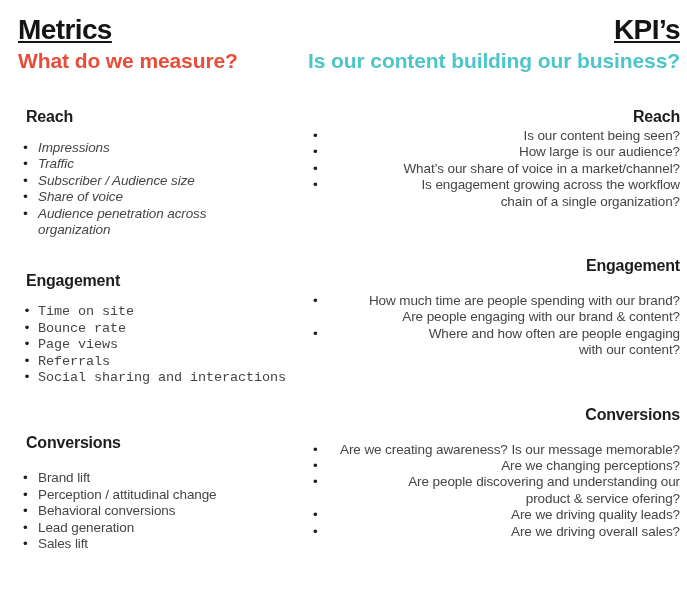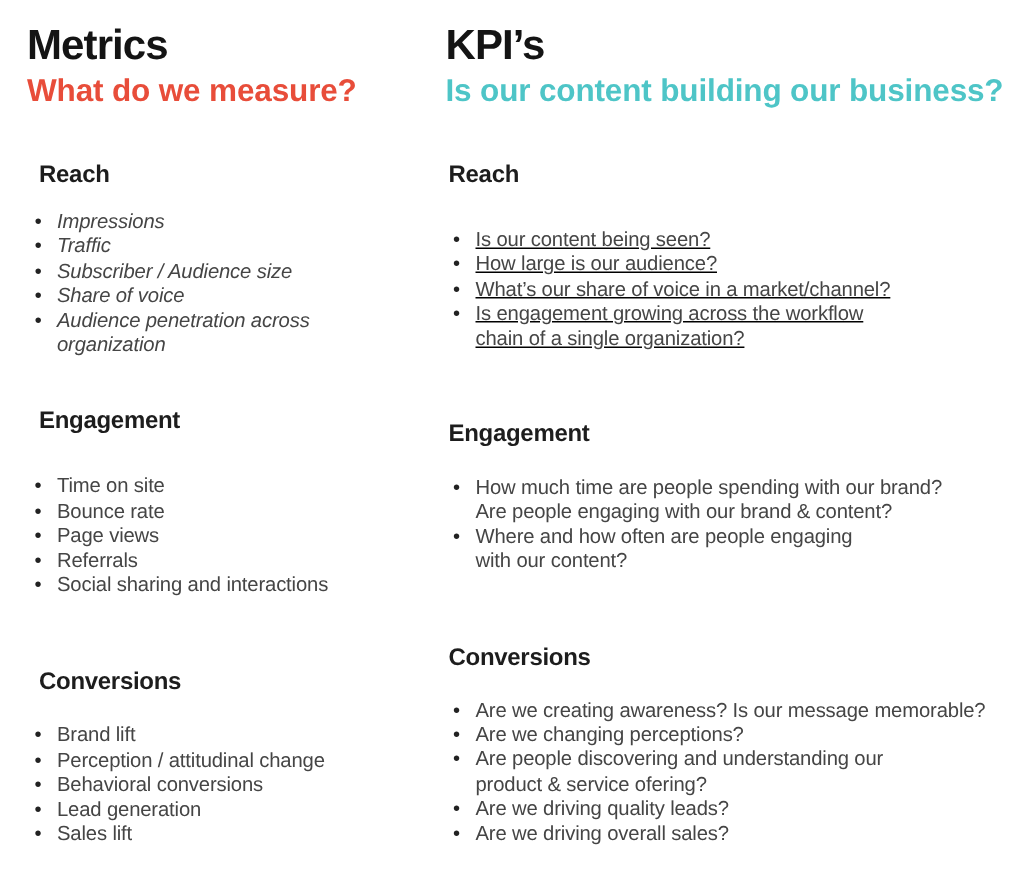--- a/index.html
+++ b/index.html
@@ -6,29 +6,30 @@
   body {
     width: 687px;
     height: 597px;
     background: #ffffff;
     position: relative;
     font-family: "Liberation Sans", sans-serif;
     overflow: hidden;
   }
   .col { position: absolute; top: 0; }
   .col-left  { left: 18px;  width: 282px; }
-  .col-right { left: 297px; width: 372px; }
+  .col-right { left: 308px; width: 372px; text-align: right; }
 
   h1.col-title {
     margin: 14px 0 0 0;
     font-size: 28px;
     line-height: 32px;
     font-weight: bold;
     letter-spacing: -0.6px;
     color: #141414;
+    text-decoration: underline;
   }
   .subtitle {
     margin-top: 6px;
     font-size: 21px;
     line-height: 18px;
     font-weight: bold;
     letter-spacing: -0.1px;
   }
   .accent-red  { color: #e84d3a; }
   .accent-teal { color: #4ec5c7; }
@@ -63,27 +64,27 @@
     left: 5px;
     top: 0;
     color: #222222;
     font-size: 13.5px;
   }
 
   
   .col-left  .sec-heading-1 { margin-top: 37px; }
   .col-left  .sec-list-1    { margin-top: 14px; font-style: italic; }
   .col-left  .sec-heading-2 { margin-top: 33px; }
-  .col-left  .sec-list-2    { margin-top: 26px; }
+  .col-left  .sec-list-2    { margin-top: 14px; font-family: Liberation Mono, monospace; }
   .col-left  .sec-heading-3 { margin-top: 47px; }
   .col-left  .sec-list-3    { margin-top: 18px; }
 
   
   .col-right .sec-heading-1 { margin-top: 37px; }
-  .col-right .sec-list-1    { margin-top: 26px; text-decoration: underline; }
+  .col-right .sec-list-1    { margin-top: 2px; }
   .col-right .sec-heading-2 { margin-top: 46px; }
   .col-right .sec-list-2    { margin-top: 18px; }
   .col-right .sec-heading-3 { margin-top: 46px; }
   .col-right .sec-list-3    { margin-top: 18px; }
 </style>
 </head>
 <body>
 
 <div class="col col-left">
   <h1 class="col-title">Metrics</h1>

